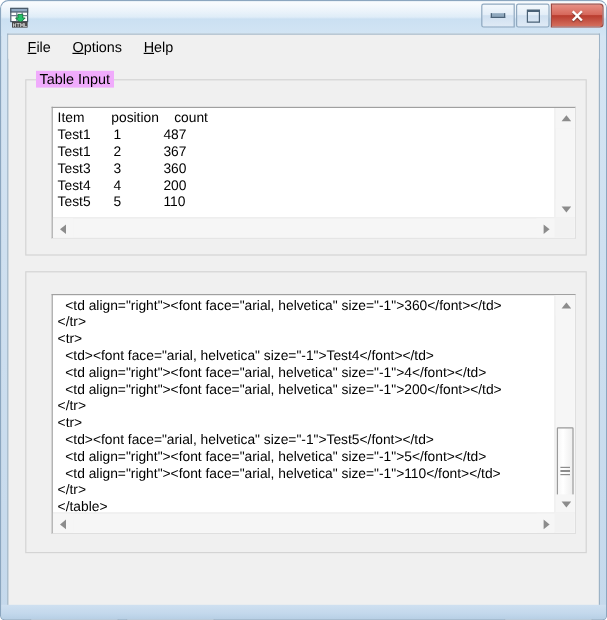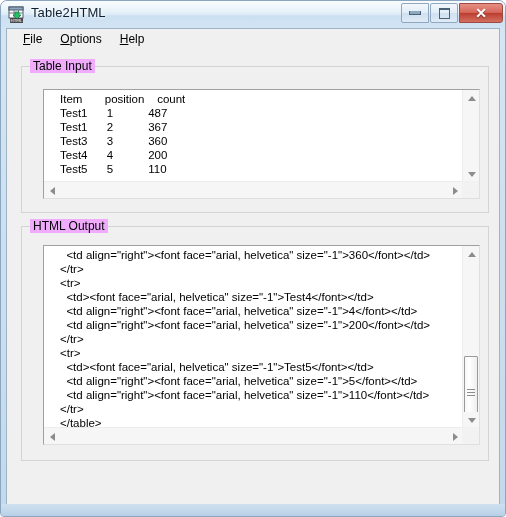--- a/index.html
+++ b/index.html
@@ -147,21 +147,21 @@
     border-right-color: #dfdfdf;
     border-bottom-color: #dfdfdf;
     box-sizing: border-box;
     overflow: hidden;
   }
   #pane-input  { left: 21px; top: 22px; width: 437px; height: 110px; }
   #pane-output { left: 21px; top: 18px; width: 437px; height: 200px; }
 
   .codearea {
     position: absolute;
-    left: 12px; top: 0;
+    left: 0; top: 0;
     padding: 2px 3px 0 4px;
     font-family: "Liberation Sans", sans-serif;
     font-size: 11.5px;
     line-height: 14px;
     color: #000;
     white-space: pre;
     box-sizing: border-box;
   }
   #code-input { width: 418px; height: 92px; }
   #code-output { width: 418px; height: 182px; }
@@ -267,21 +267,20 @@
         <rect x="1" y="1" width="14" height="11" fill="#ffffff" stroke="#4a5a6a" stroke-width="1"></rect>
         <rect x="1" y="1" width="14" height="3" fill="#8fa8c0" stroke="#4a5a6a" stroke-width="1"></rect>
         <line x1="1" y1="7" x2="15" y2="7" stroke="#6b7c8c" stroke-width="1"></line>
         <line x1="6" y1="4" x2="6" y2="12" stroke="#6b7c8c" stroke-width="1"></line>
         <line x1="10.5" y1="4" x2="10.5" y2="12" stroke="#6b7c8c" stroke-width="1"></line>
         <path d="M7 6 L11 6 L11 9 L13 9 L9 13 L5 9 L7 9 Z" fill="#23c06a" stroke="#15803d" stroke-width="0.8"></path>
         <rect x="2" y="12" width="13" height="5" fill="#4a4a4a"></rect>
         <text x="8.5" y="16.3" font-size="4.3" fill="#ffffff" text-anchor="middle" font-family="DejaVu Sans, sans-serif">HTML</text>
       </svg>
     </div>
-    <div class="title-text">Table2HTML</div>
 
     <div class="winbtns">
       <div class="wbtn min">
         <span class="gl-min"></span>
       </div>
       <div class="wbtn max">
         <span class="gl-max"></span>
       </div>
       <div class="wbtn close">
         <span class="gl-close">✕</span>
@@ -323,21 +322,20 @@
             </div>
           <div class="sb-arrow" style="right:17px;top:0;">
               <span class="tri tri-right"></span>
             </div>
         </div>
         <div class="sb-corner"></div>
       </div>
     </div>
 
     <div class="groupbox" id="gb-output">
-      <div class="gb-label">HTML Output</div>
 
       <div class="textpane" id="pane-output">
         <div class="codearea" id="code-output">  &lt;td align="right"&gt;&lt;font face="arial, helvetica" size="-1"&gt;360&lt;/font&gt;&lt;/td&gt;
 &lt;/tr&gt;
 &lt;tr&gt;
   &lt;td&gt;&lt;font face="arial, helvetica" size="-1"&gt;Test4&lt;/font&gt;&lt;/td&gt;
   &lt;td align="right"&gt;&lt;font face="arial, helvetica" size="-1"&gt;4&lt;/font&gt;&lt;/td&gt;
   &lt;td align="right"&gt;&lt;font face="arial, helvetica" size="-1"&gt;200&lt;/font&gt;&lt;/td&gt;
 &lt;/tr&gt;
 &lt;tr&gt;

